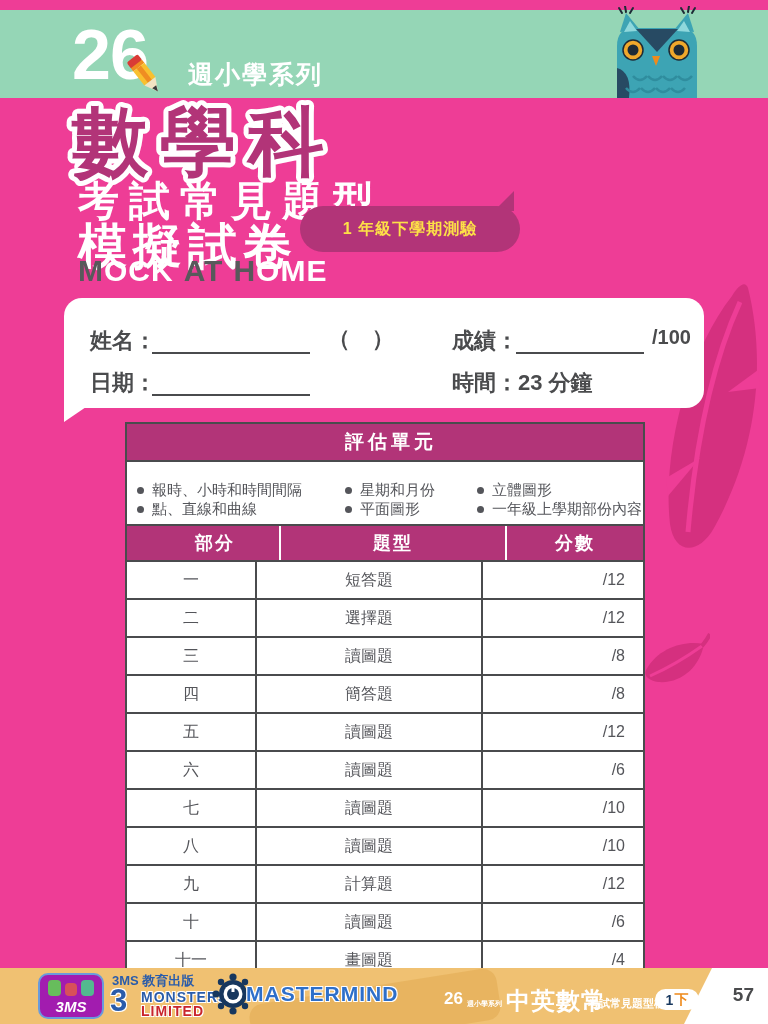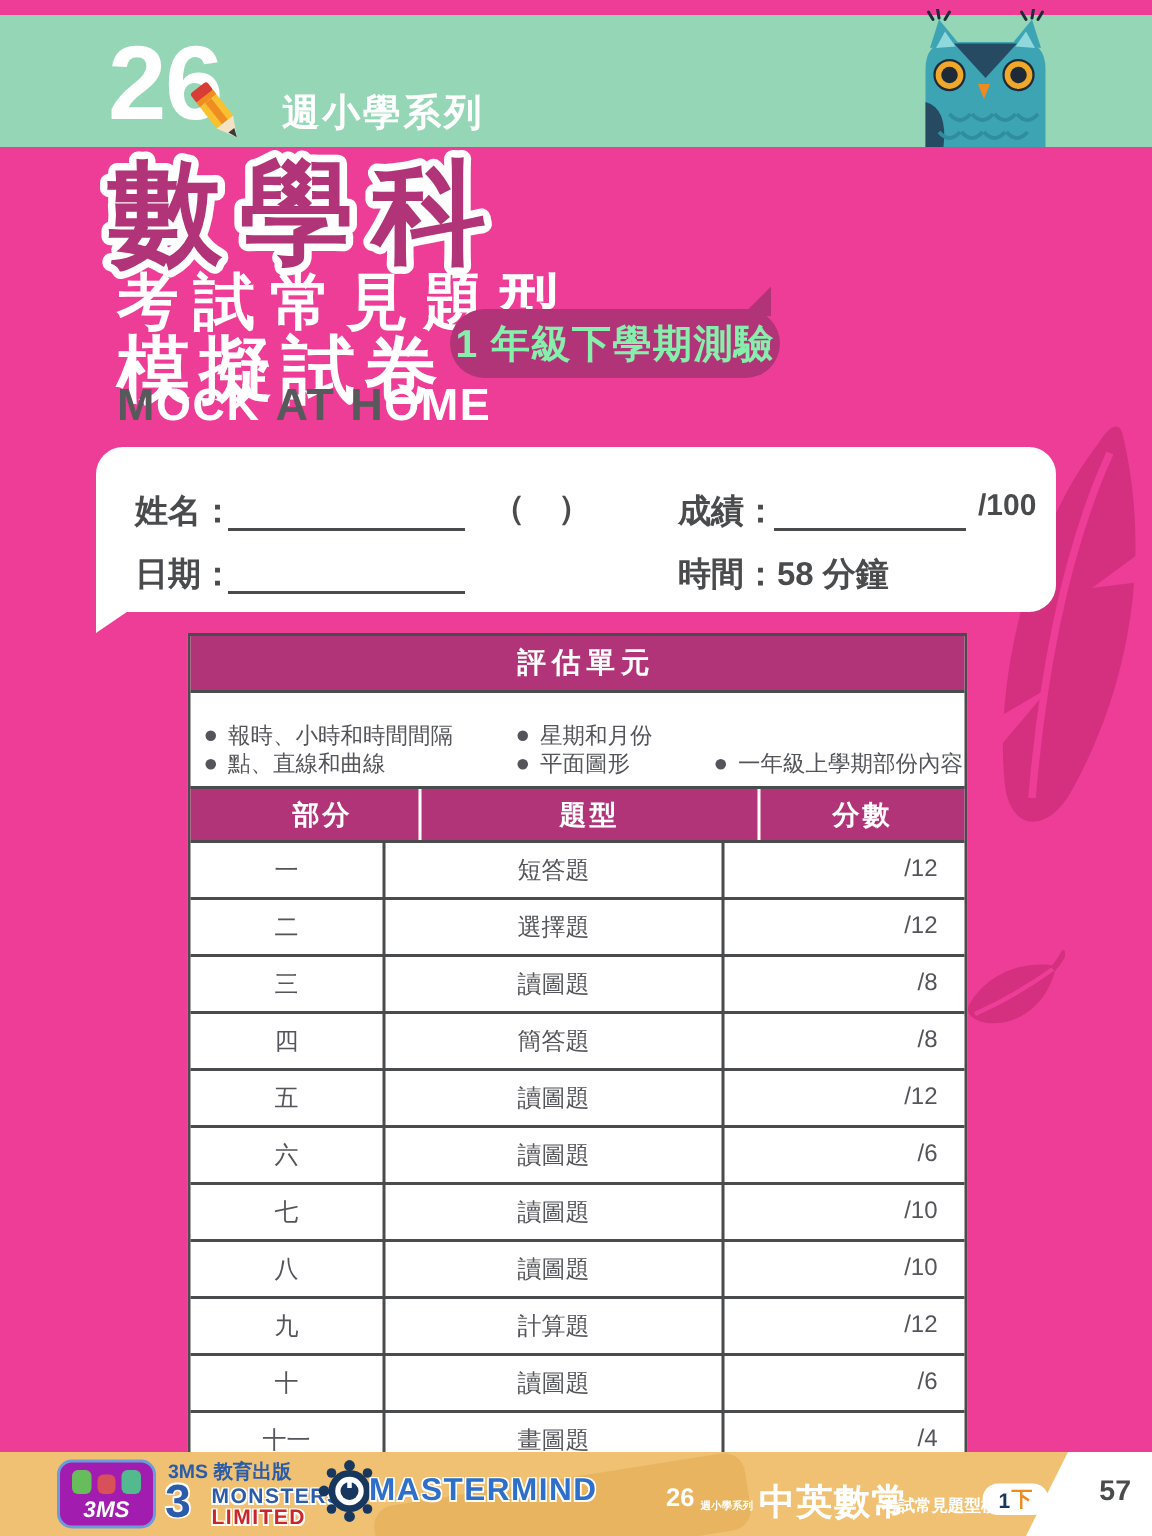--- a/index.html
+++ b/index.html
@@ -10,21 +10,21 @@
   
   .teal-band{position:absolute;left:0;top:10px;width:768px;height:88px;background:#95d6b6;}
   .logo26{position:absolute;left:72px;top:20px;color:#fff;font-size:70px;font-weight:800;line-height:1;letter-spacing:-1px;}
   .series-label{position:absolute;left:188px;top:58px;color:#fff;font-size:25px;font-weight:700;letter-spacing:2px;}
 
   
   .subject-svg{position:absolute;left:60px;top:92px;}
   .title-line1{position:absolute;left:78px;top:174px;color:#fff;font-size:41px;font-weight:800;letter-spacing:10px;}
   .title-line2{position:absolute;left:78px;top:214px;color:#fff;font-size:49px;font-weight:800;letter-spacing:6px;}
   .grade-badge{position:absolute;left:300px;top:206px;width:220px;height:46px;background:#b23478;border-radius:24px;
-               display:flex;align-items:center;justify-content:center;color:#86efac;font-size:26px;font-weight:700;letter-spacing:1px;}
+               display:flex;align-items:center;justify-content:center;color:#fde047;font-size:16px;font-weight:700;letter-spacing:1px;}
   .badge-tail{position:absolute;left:494px;top:191px;width:20px;height:20px;background:#b23478;
               clip-path:polygon(100% 0,100% 100%,0 100%);}
   .mock-line{position:absolute;left:78px;top:254px;font-size:30px;font-weight:800;letter-spacing:1px;}
   .seg-d{color:#58595b;} .seg-w{color:#fff;} .seg-sp{display:inline-block;width:10px;}
 
   
   .card{position:absolute;left:64px;top:298px;width:640px;height:110px;background:#fff;border-radius:18px 18px 18px 0;}
   .card-tail{position:absolute;left:64px;top:407px;width:22px;height:15px;background:#fff;
              clip-path:polygon(0 0,100% 0,0 100%);}
   .card .lbl{position:absolute;font-size:22px;font-weight:600;color:#4a4b4d;}
@@ -154,21 +154,21 @@
   <div class="card">
     <span class="lbl" style="left:26px;top:28px;">姓名：</span>
     <span class="uline" style="left:88px;top:54px;width:158px;"></span>
     <span class="lbl" style="left:264px;top:26px;">（</span>
     <span class="lbl" style="left:308px;top:26px;">）</span>
     <span class="lbl" style="left:388px;top:28px;">成績：</span>
     <span class="uline" style="left:452px;top:54px;width:128px;"></span>
     <span class="lbl" style="left:588px;top:28px;font-size:20px;">/100</span>
     <span class="lbl" style="left:26px;top:70px;">日期：</span>
     <span class="uline" style="left:88px;top:96px;width:158px;"></span>
-    <span class="lbl" style="left:388px;top:70px;">時間：58 分鐘</span>
+    <span class="lbl" style="left:388px;top:70px;">時間：23 分鐘</span>
   </div>
 
   <div class="atable">
     <div class="t-title">評估單元</div>
 
     <div class="t-units">
       <div class="ucol ucol1">
         <div class="uitem">
             <span class="dot"></span>
             <span>報時、小時和時間間隔</span>
@@ -182,20 +182,24 @@
         <div class="uitem">
             <span class="dot"></span>
             <span>星期和月份</span>
           </div>
         <div class="uitem">
             <span class="dot"></span>
             <span>平面圖形</span>
           </div>
       </div>
       <div class="ucol ucol3">
+        <div class="uitem">
+            <span class="dot"></span>
+            <span>立體圖形</span>
+          </div>
         <div class="uitem">
             <span class="dot"></span>
             <span>一年級上學期部份內容</span>
           </div>
       </div>
     </div>
 
     <div class="t-headrow">
       <div class="hc hc1">部分</div>
       <div class="hc hc2">題型</div>

